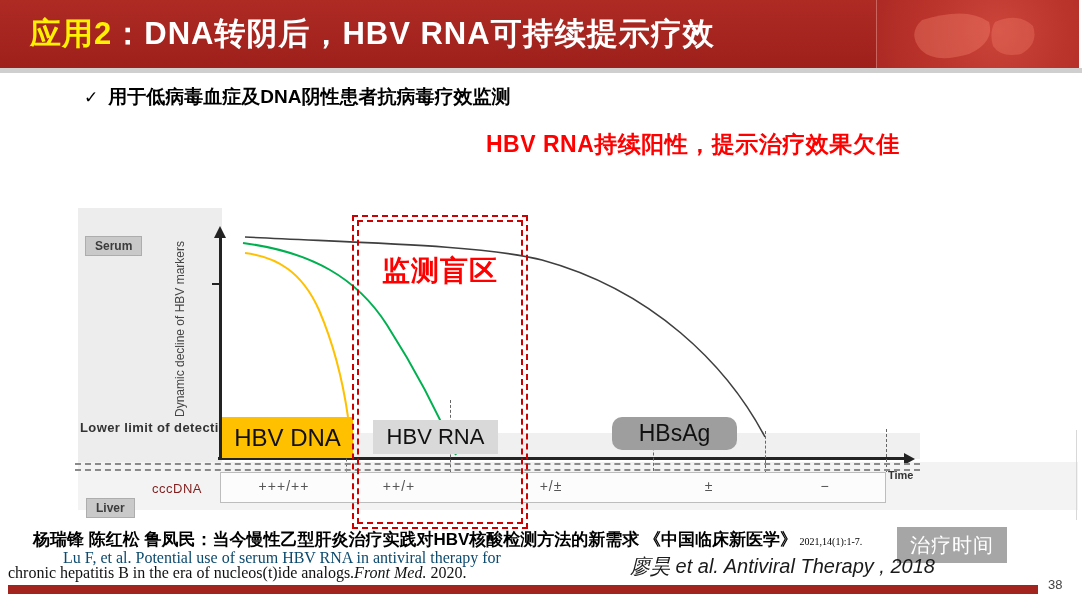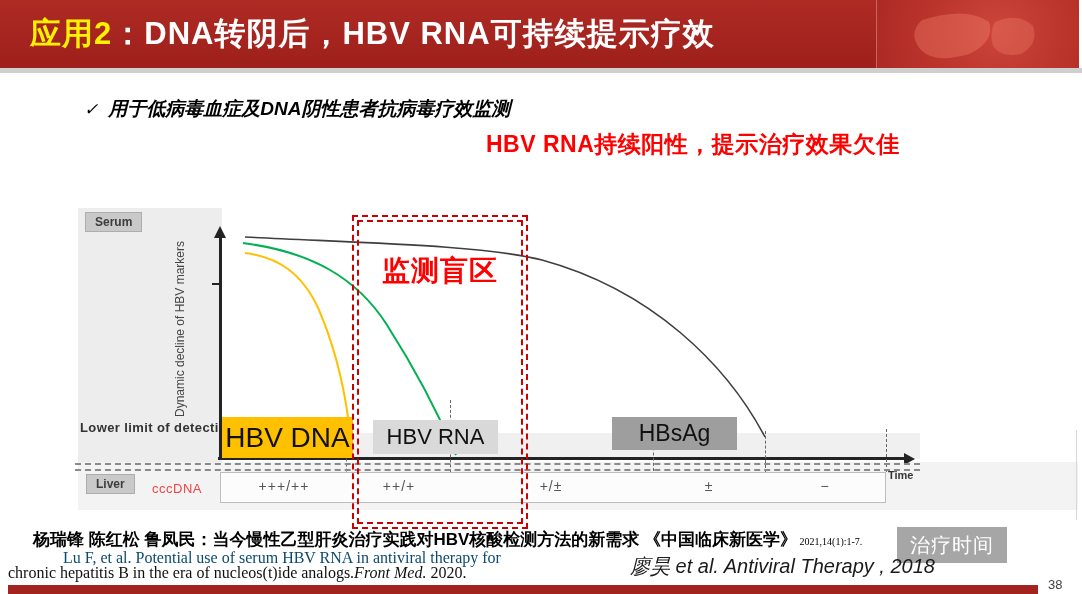--- a/index.html
+++ b/index.html
@@ -21,36 +21,35 @@
   .liver-panel{
     position:absolute;left:876px;top:0;width:202px;height:68px;
     background:radial-gradient(circle at 60% 45%, #CC453B 0%, #BB342C 55%, #AC2A24 100%);
     border-left:1px solid rgba(255,255,255,0.25);
   }
   .header-divider{
     position:absolute;left:0;top:68px;width:1082px;height:5px;background:#CFCFCF;
   }
   
   .bullet-line{
-    position:absolute;left:84px;top:96px;font-size:19px;font-weight:bold;color:#000;
+    position:absolute;left:84px;top:84px;font-size:19px;font-weight:bold;color:#000;
     white-space:nowrap;
-    font-style:italic;
   }
   .bullet-check{display:inline-block;margin-right:10px;font-weight:normal;font-size:17px;}
   .red-callout{
     position:absolute;left:486px;top:129px;font-size:23px;font-weight:bold;color:#FF0000;
     white-space:nowrap;letter-spacing:0.5px;
   }
   
   .serum-strip{position:absolute;left:78px;top:208px;width:144px;height:254px;background:#EDEDED;}
   .bottom-band{position:absolute;left:78px;top:462px;width:1000px;height:48px;background:#F3F3F3;}
   .marker-band{position:absolute;left:222px;top:433px;width:698px;height:26px;background:#F0F0F0;}
   .badge{
     position:absolute;background:#C9C9C9;border:1px solid #ADADAD;color:#3C3C3C;
-    font-size:12px;font-weight:bold;padding:2px 9px;
+    font-size:12px;font-weight:bold;padding:2px 9px;margin-top:24px;
   }
   .serum-badge{left:85px;top:212px;}
   .liver-badge{left:86px;top:474px;}
   .y-axis-label{
     position:absolute;left:85px;top:322px;width:190px;text-align:center;
     font-size:12px;color:#444;transform:rotate(-90deg);white-space:nowrap;
   }
   .lower-limit-label{
     position:absolute;left:80px;top:420px;font-size:13px;font-weight:600;color:#333;
     letter-spacing:0.4px;white-space:nowrap;
@@ -79,25 +78,25 @@
   .g4{left:765px;top:431px;height:71px;}
   .g5{left:886px;top:429px;height:43px;}
   
   .dashed-sep{position:absolute;left:75px;width:845px;height:0;border-top:2px dashed #8A8A8A;}
   .sep-a{top:463px;} .sep-b{top:469px;}
   
   .marker-box{
     position:absolute;display:flex;align-items:center;justify-content:center;
     color:#111;font-weight:500;
   }
-  .hbv-dna-box{left:222px;top:417px;width:131px;height:41px;background:#FFC000;font-size:28px;}
+  .hbv-dna-box{left:222px;top:417px;width:131px;height:41px;background:#FFC000;font-size:24px;}
   .hbv-rna-box{left:373px;top:420px;width:125px;height:34px;background:#D9D9D9;font-size:22px;}
-  .hbsag-box{left:612px;top:417px;width:125px;height:33px;background:#9E9E9E;font-size:23px;}
-  
-  .cccdna-label{position:absolute;left:152px;top:481px;font-size:13px;color:#ef4444;letter-spacing:0.5px;}
+  .hbsag-box{left:612px;top:417px;width:125px;height:33px;background:#9E9E9E;font-size:23px;border-radius:10px;}
+  
+  .cccdna-label{position:absolute;left:152px;top:481px;font-size:13px;color:#7f1d1d;letter-spacing:0.5px;}
   .cccdna-row{
     position:absolute;left:220px;top:472px;width:666px;height:31px;
     background:#FCFCFC;border:1px solid #BDBDBD;box-sizing:border-box;
   }
   .cccdna-cell{
     position:absolute;top:478px;transform:translateX(-50%);
     font-size:14px;color:#555;letter-spacing:1px;white-space:nowrap;
   }
   .c1{left:284px;} .c2{left:399px;} .c3{left:551px;} .c4{left:709px;} .c5{left:825px;}
   .time-label{position:absolute;left:888px;top:469px;font-size:11px;font-weight:600;color:#333;}

